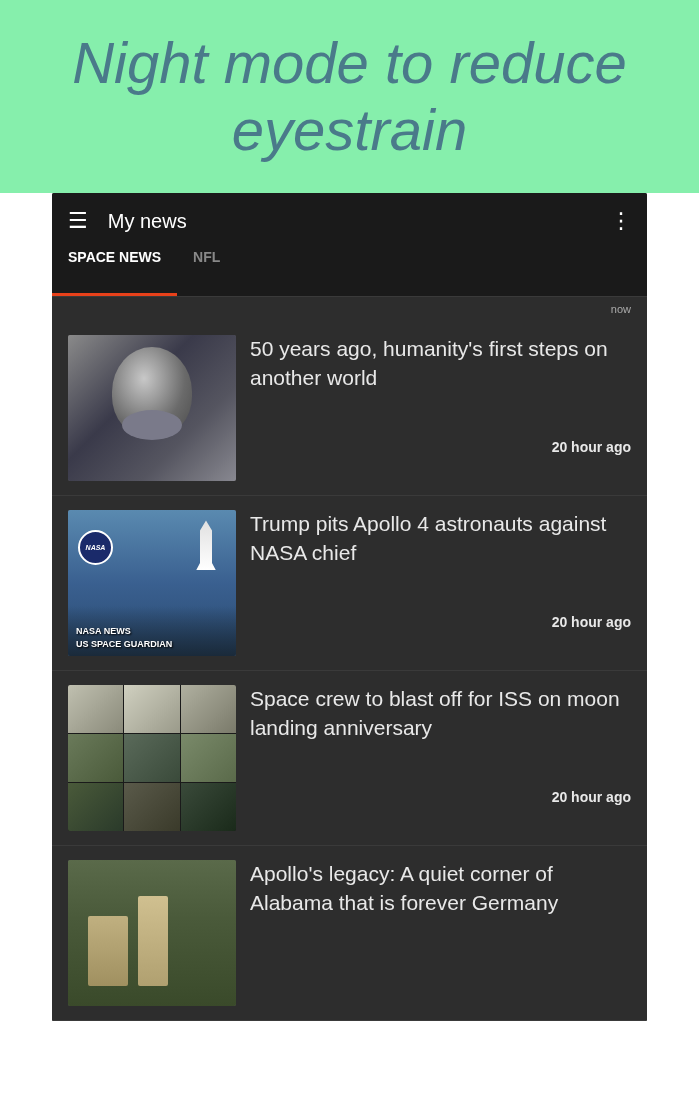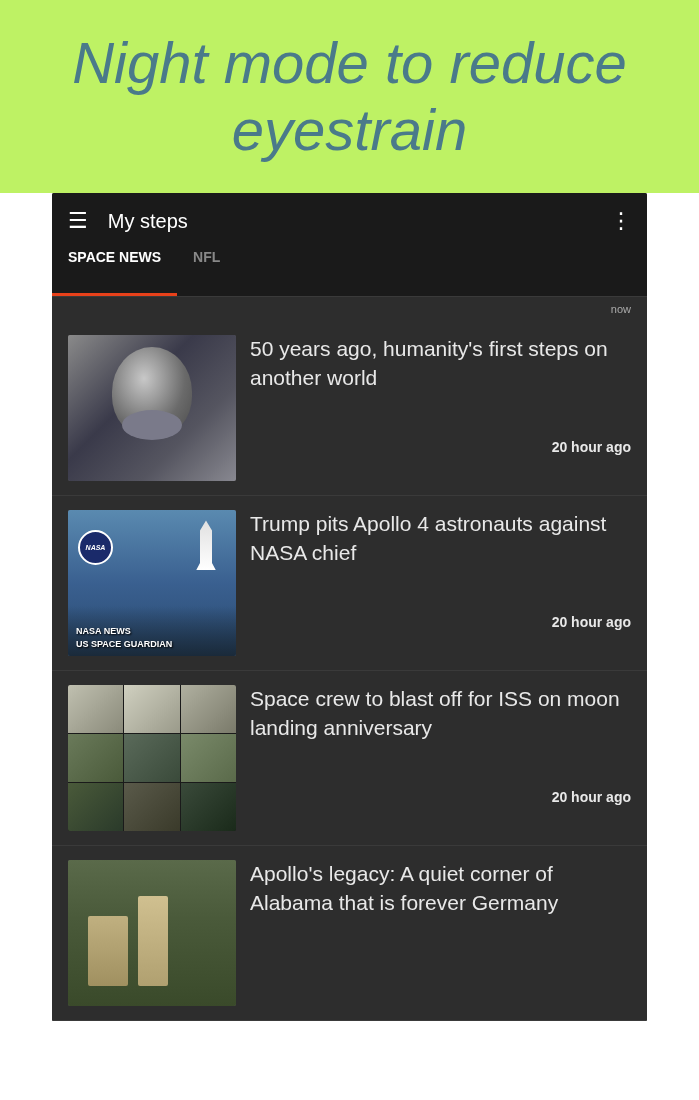--- a/index.html
+++ b/index.html
@@ -9,21 +9,21 @@
       min-height: 1100px;
       background: #ffffff;
       font-family: 'Arial', sans-serif;
       overflow-x: hidden;
     }
 
     
     .promo-header {
       width: 100%;
       padding: 30px 20px 30px 20px;
-      background: #bef264;
+      background: #86efac;
       text-align: center;
     }
     .promo-title {
       font-size: 58px;
       font-style: italic;
       color: #4a7a8a;
       line-height: 1.15;
       font-weight: 400;
     }
 
@@ -301,21 +301,21 @@
 
 <div class="promo-header">
   <div class="promo-title">Night mode to reduce eyestrain</div>
 </div>
 
 <div class="app-container">
 
   <div class="top-bar">
     <div class="top-bar-left">
       <span class="hamburger-icon">☰</span>
-      <span class="app-title">My steps</span>
+      <span class="app-title">My news</span>
     </div>
     <span class="more-icon">⋮</span>
   </div>
 
   <div class="tab-bar">
     <div class="tab-item active">
       <span>SPACE NEWS</span>
     </div>
     <div class="tab-item">
       <span>NFL</span>

